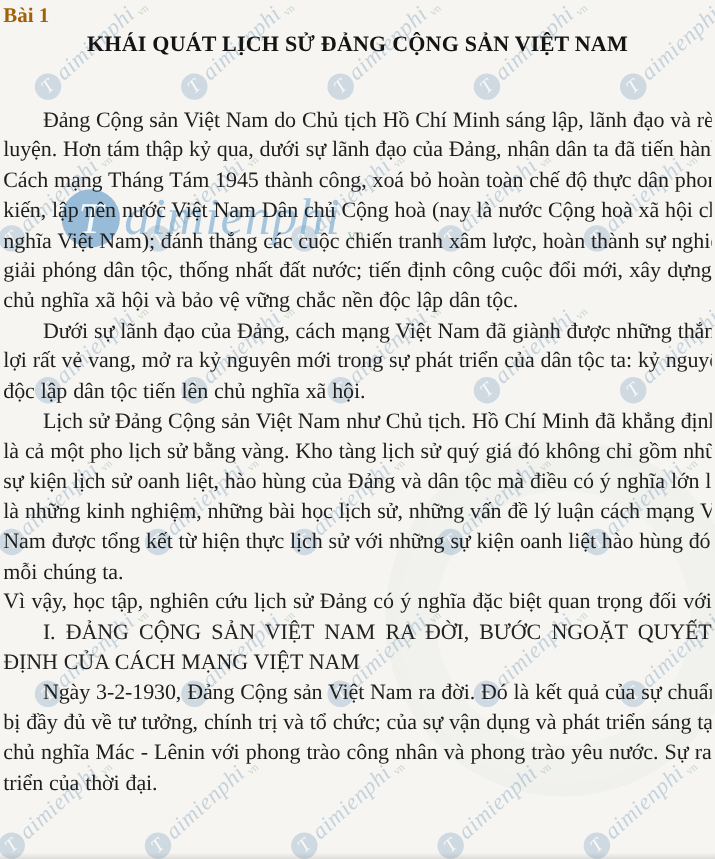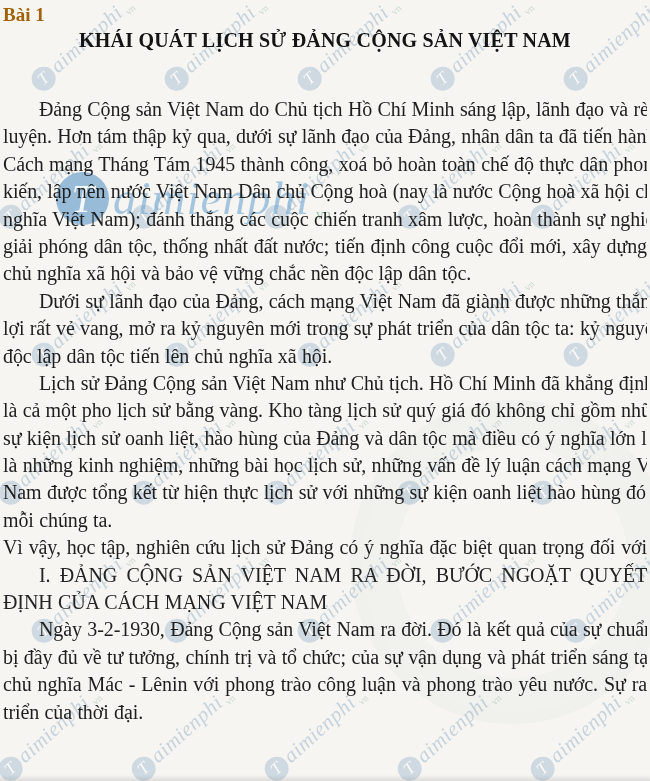--- a/index.html
+++ b/index.html
@@ -305,21 +305,21 @@
           <div class="line jlast">mỗi chúng ta.</div>
           <div class="line jfull">Vì vậy, học tập, nghiên cứu lịch sử Đảng có ý nghĩa đặc biệt quan trọng đối với</div>
         </div>
         <div class="block heading">
           <div class="line indent jfull">I. ĐẢNG CỘNG SẢN VIỆT NAM RA ĐỜI, BƯỚC NGOẶT QUYẾT</div>
           <div class="line jlast">ĐỊNH CỦA CÁCH MẠNG VIỆT NAM</div>
         </div>
         <div class="block paragraph">
           <div class="line indent jfull">Ngày 3-2-1930, Đảng Cộng sản Việt Nam ra đời. Đó là kết quả của sự chuẩn</div>
           <div class="line jfull">bị đầy đủ về tư tưởng, chính trị và tổ chức; của sự vận dụng và phát triển sáng tạo</div>
-          <div class="line jfull">chủ nghĩa Mác - Lênin với phong trào công luận và phong trào yêu nước. Sự ra</div>
+          <div class="line jfull">chủ nghĩa Mác - Lênin với phong trào công nhân và phong trào yêu nước. Sự ra</div>
           <div class="line jlast">triển của thời đại.</div>
         </div>
       </div>
   </div>
 
   <div class="bottom-smudge"></div>
 
 </div>
 
 </body></html>

